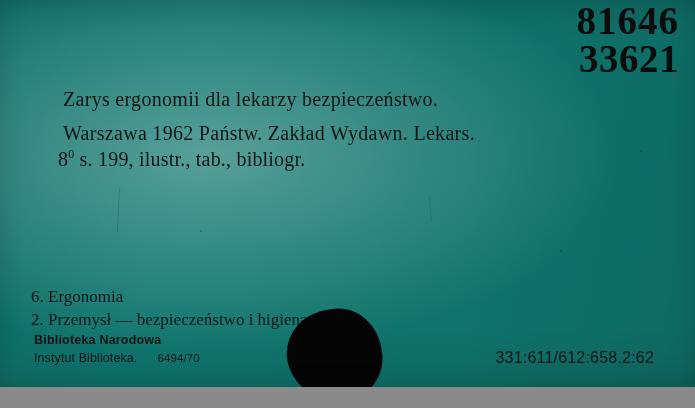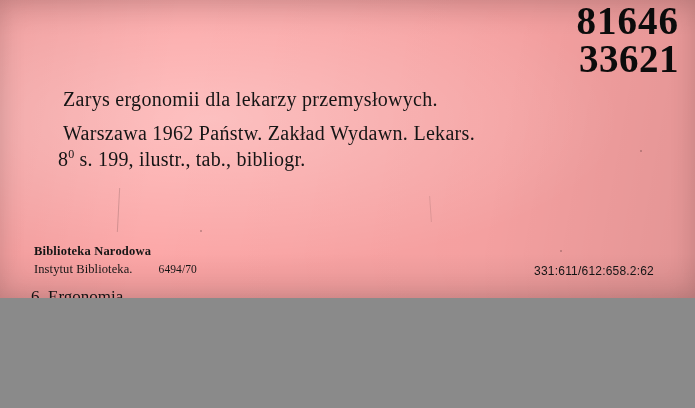--- a/index.html
+++ b/index.html
@@ -3,22 +3,22 @@
 <meta charset="utf-8">
 <style>
   html, body {
     margin: 0;
     padding: 0;
     background: #8a8a8a;
   }
   #card {
     position: relative;
     width: 695px;
-    height: 298px;
-    background: #fca5a5;
+    height: 387px;
+    background: #0f766e;
     overflow: hidden;
     font-family: "Liberation Serif", serif;
     color: #151515;
   }
   
   #card .paper-grain {
     position: absolute;
     inset: 0;
     background:
       radial-gradient(ellipse at 30% 40%, rgba(255,255,255,0.30) 0%, rgba(255,255,255,0) 60%),
@@ -95,43 +95,43 @@
     font-size: 17px;
     line-height: 1.35;
   }
   .tracings div { white-space: nowrap; }
 
   
   .footer-left {
     position: absolute;
     left: 34px;
     bottom: 20px;
-    font-family: Liberation Serif, serif;
+    font-family: Liberation Sans, sans-serif;
     font-size: 12.5px;
     line-height: 1.45;
   }
   .footer-left .lib {
     font-weight: bold;
     letter-spacing: 0.2px;
   }
   .footer-left .inst {
     letter-spacing: 0.1px;
   }
   .footer-left .inst .code {
-    margin-left: 26px;
+    margin-left: 20px;
     font-size: 11.5px;
   }
 
   
   .classification {
     position: absolute;
     right: 41px;
     bottom: 20px;
     font-family: "Liberation Sans", sans-serif;
-    font-size: 12px;
+    font-size: 16px;
     letter-spacing: 0.2px;
   }
 
   
   .blot {
     position: absolute;
     left: 287px;
     top: 309px;
     width: 95px;
     height: 92px;
@@ -184,21 +184,21 @@
 <div id="card">
 
   <div class="paper-grain"></div>
 
   <div class="accession">
     <div class="num1">81646</div>
     <div class="num2">33621</div>
   </div>
 
 
-  <div class="title">Zarys ergonomii dla lekarzy przemysłowych.</div>
+  <div class="title">Zarys ergonomii dla lekarzy bezpieczeństwo.</div>
 
   <div class="imprint">Warszawa 1962 Państw. Zakład Wydawn. Lekars.</div>
 
   <div class="collation"><span>8</span><sup>0</sup><span> s. 199, ilustr., tab., bibliogr.</span></div>
 
   <div class="tracings">
     <div>6. Ergonomia</div>
     <div>2. Przemysł — bezpieczeństwo i higiena pracy</div>
   </div>
 

